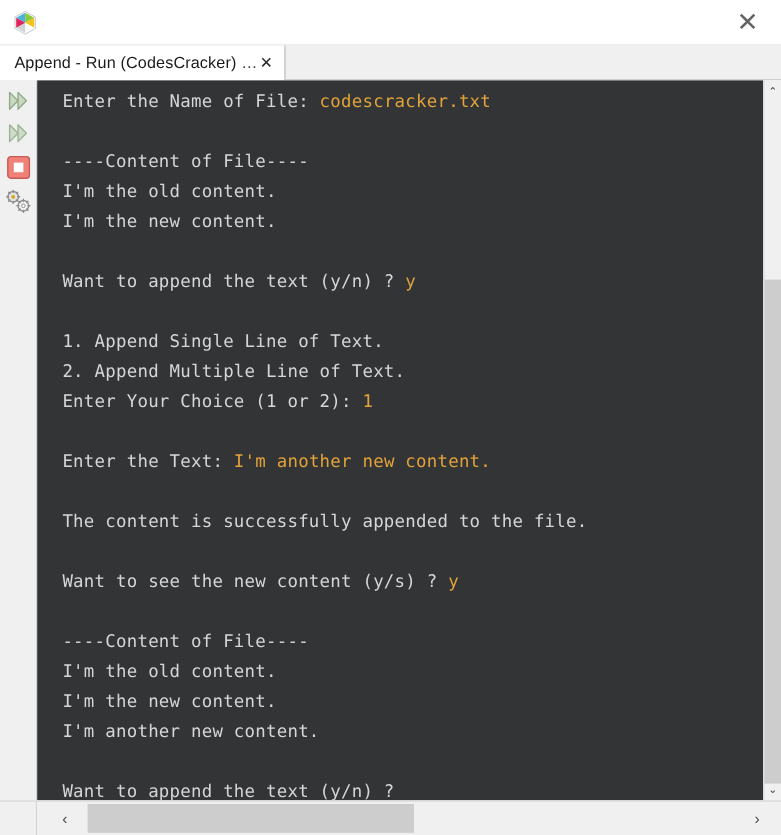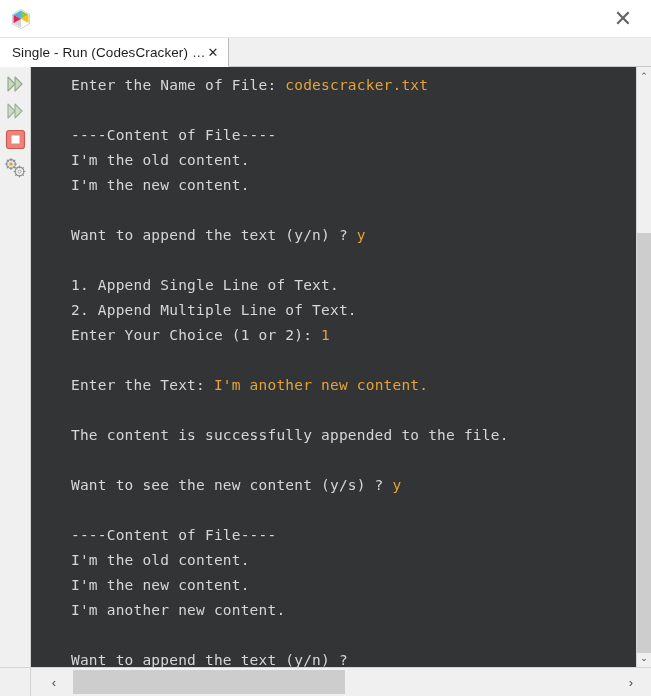--- a/index.html
+++ b/index.html
@@ -138,21 +138,21 @@
     width: 605px;
     height: 600px;
     background: #333436;
     overflow: hidden;
   }
   .console {
     position: absolute;
     left: 0; top: 0;
     width: 605px;
     height: 600px;
-    padding: 6px 0 0 40px;
+    padding: 6px 0 0 21px;
     box-sizing: border-box;
     font-family: "DejaVu Sans Mono", "Liberation Mono", monospace;
     font-size: 14.5px;
     line-height: 25px;
     color: #d6d6d6;
     white-space: pre;
     letter-spacing: 0.2px;
   }
   .console .in { color: #e3a33a; }
   .console .blank { display: block; height: 25px; }
@@ -253,21 +253,21 @@
         <polygon points="11,11 11,19.4 3.5,15.2" fill="#d0d4d8"></polygon>
         <polygon points="3.5,6.8 11,11 3.5,15.2" fill="#e0245e"></polygon>
         <polygon points="11,1.5 19.5,6.2 19.5,15.8 11,20.5 2.5,15.8 2.5,6.2" fill="none" stroke="#b9bdc2" stroke-width="0.7"></polygon>
       </svg>
     </div>
     <div class="close-btn">✕</div>
   </div>
 
   <div class="tabstrip">
     <div class="tab">
-      <span class="tab-label"><span>Single - </span><b>Run (CodesCracker)</b></span>
+      <span class="tab-label"><span>Append - </span><b>Run (CodesCracker)</b></span>
       <span class="tab-ellipsis">…</span>
       <span class="tab-close">✕</span>
     </div>
   </div>
 
   <div class="body-area">
 
     <div class="sidebar">
       <div class="side-icon i0">
         <svg width="20" height="18" viewBox="0 0 20 18">

